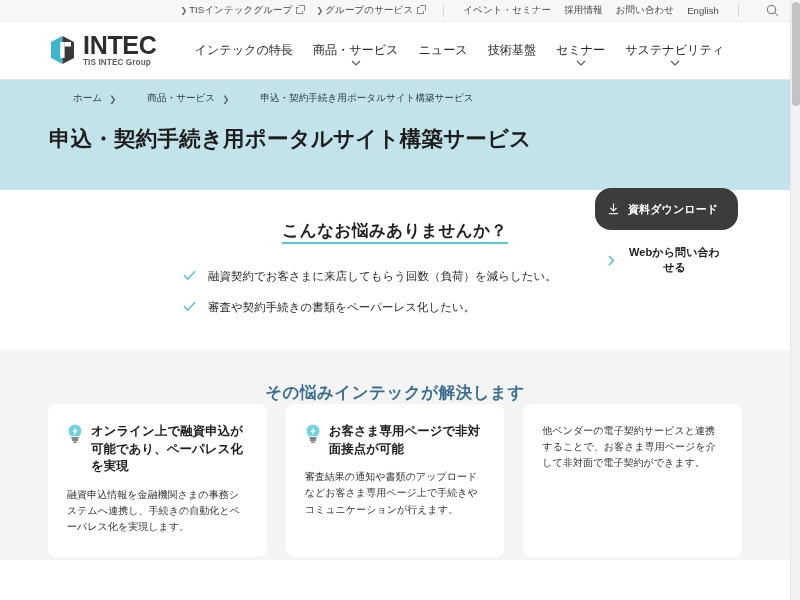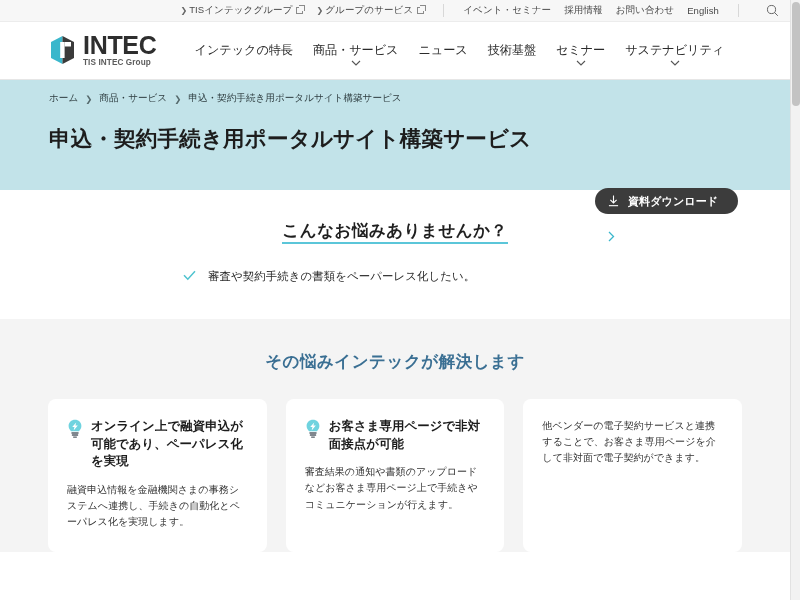--- a/index.html
+++ b/index.html
@@ -169,21 +169,21 @@
   }
   .breadcrumb {
     display: flex;
     align-items: center;
     gap: 7px;
     padding-left: 49px;
     font-size: 9.6px;
     color: #2e3d40;
     margin-bottom: 21px;
   }
-  .crumb { color: #2e3d40; text-decoration: none; white-space: nowrap; }
+  .crumb { color: #2e3d40; text-decoration: none; white-space: nowrap; margin-left: 24px; }
   .crumb-sep { color: #55696c; font-size: 8.5px; }
 
   .hero-title {
     padding-left: 49px;
     font-size: 21.5px;
     font-weight: 700;
     color: #1d1d1d;
     letter-spacing: 0.2px;
     line-height: 1.3;
     max-width: 540px;
@@ -192,21 +192,21 @@
   .hero-actions {
     position: absolute;
     right: 52px;
     top: 108px;
     display: flex;
     flex-direction: column;
     gap: 9px;
     width: 143px;
   }
   .btn {
-    height: 26px;
+    height: 42px;
     border-radius: 16px;
     display: flex;
     align-items: center;
     font-size: 11px;
     font-weight: 700;
     cursor: pointer;
     border: none;
     padding: 11px 13px;
     gap: 9px;
     letter-spacing: 0.1px;
@@ -260,21 +260,20 @@
   }
 
   
   .section-gray {
     background: #f4f4f4;
     padding: 32px 0 0 0;
     min-height: 210px;
   }
   .sec-head-blue {
     text-align: center;
-    margin-bottom: 26px;
   }
   .sec-head-blue-title {
     font-size: 16.5px;
     font-weight: 700;
     color: #3a6f93;
     letter-spacing: 0.5px;
   }
   .cards {
     display: flex;
     justify-content: center;
@@ -454,33 +453,42 @@
         </span>
         <span>資料ダウンロード</span>
       </button>
 
       <button class="btn btn-light">
         <span class="btn-icon">
           <svg width="7" height="11" viewBox="0 0 7 11">
             <path d="M1 1 L5.5 5.5 L1 10" fill="none" stroke="#3ab7cc" stroke-width="1.3"></path>
           </svg>
         </span>
+        <span>Webから問い合わせる</span>
       </button>
 
     </div>
   </div>
 
   <div class="section-white">
 
     <div class="sec-head">
       <span class="sec-head-title">こんなお悩みありませんか？</span>
     </div>
 
     <div class="worry-list">
 
+      <div class="worry-item">
+        <span class="check-icon">
+          <svg width="13" height="11" viewBox="0 0 13 11">
+            <path d="M1 5.2 L4.8 9.2 L12 1.3" fill="none" stroke="#4fc3cf" stroke-width="1.5"></path>
+          </svg>
+        </span>
+        <span class="worry-text">融資契約でお客さまに来店してもらう回数（負荷）を減らしたい。</span>
+      </div>
 
 
       <div class="worry-item">
         <span class="check-icon">
           <svg width="13" height="11" viewBox="0 0 13 11">
             <path d="M1 5.2 L4.8 9.2 L12 1.3" fill="none" stroke="#4fc3cf" stroke-width="1.5"></path>
           </svg>
         </span>
         <span class="worry-text">審査や契約手続きの書類をペーパーレス化したい。</span>
       </div>

